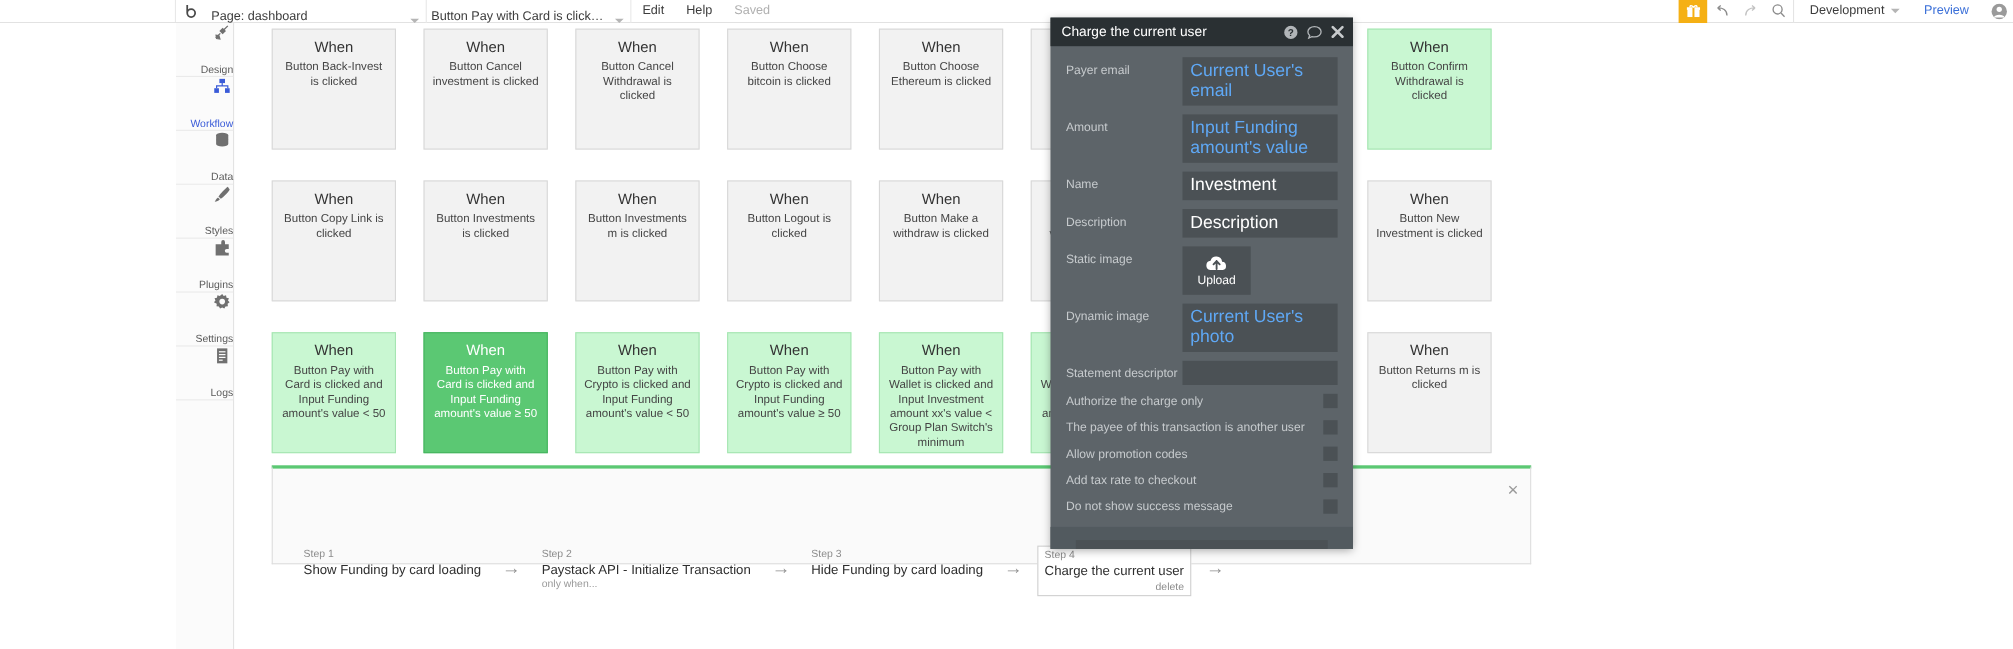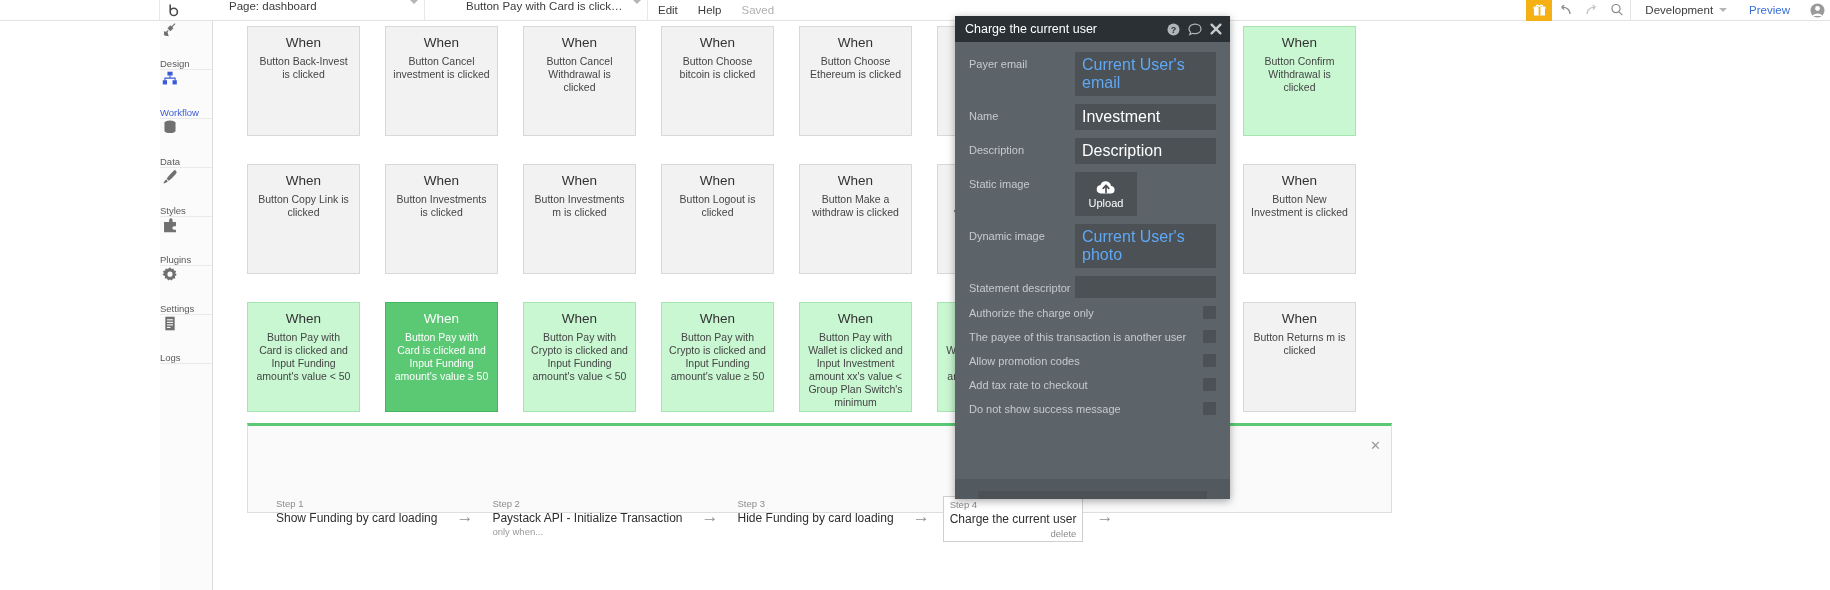--- a/index.html
+++ b/index.html
@@ -16,22 +16,22 @@
     position: absolute; left: 0; top: 0; width: 1830px; height: 21px;
     background: #ffffff; border-bottom: 1px solid #e2e2e2;
     display: flex; align-items: center; font-size: 11.5px; color: #3c3c3c;
   }
   .tb-left-pad { width: 160px; height: 100%; background: #fff; border-right: 1px solid #e8e8e8; }
   .logo-b {
     width: 28px; display: flex; align-items: center; justify-content: center;
     font-family: "DejaVu Serif", serif; font-size: 15px; color: #4a4a4a; font-weight: 700;
   }
   .tb-select {
-    display: flex; align-items: flex-start; justify-content: space-between;
-    height: 21px; padding: 0 6px 0 4px; border-right: 1px solid #e8e8e8; color: #3c3c3c; margin-left: 37px;
+    display: flex; align-items: flex-end; justify-content: space-between;
+    height: 21px; padding: 0 6px 0 4px; border-right: 1px solid #e8e8e8; color: #3c3c3c;
   }
   .tb-select.page { width: 200px; }
   .tb-select.event { width: 186px; }
   .tb-sel-text { white-space: nowrap; overflow: hidden; text-overflow: ellipsis; }
   .caret { width: 0; height: 0; border-left: 4px solid transparent; border-right: 4px solid transparent;
            border-top: 4px solid #b5b5b5; margin-left: 6px; flex: none; }
   .tb-link { padding: 0 10px; color: #3c3c3c; cursor: pointer; }
   .tb-muted { padding: 0 10px; color: #b0b0b0; }
   .tb-spacer { flex: 1; }
   .tb-icon { width: 26px; height: 21px; display: flex; align-items: center; justify-content: center; }
@@ -39,21 +39,21 @@
   .tb-divider { width: 1px; height: 21px; background: #e4e4e4; }
   .tb-env { display: flex; align-items: center; padding: 0 8px 0 14px; }
   .tb-preview { padding: 0 14px; color: #3a6fd8; cursor: pointer; }
 
   
   .toolbar {
     position: absolute; left: 160px; top: 21px; width: 53px; height: 569px;
     background: #fbfbfb; border-right: 1px solid #dcdcdc;
   }
   .tool {
-    height: 49px; display: flex; flex-direction: column; align-items: flex-start;
+    height: 49px; display: flex; flex-direction: column; align-items: flex-end;
     justify-content: center; gap: 20px; border-bottom: 1px solid #eaeaea; cursor: pointer;
   }
   .tool-label { font-size: 9.5px; color: #5a5a5a; }
   .tool.active .tool-label { color: #3a5bd8; }
   .tool svg { display: block; }
   .left-white { position: absolute; left: 0; top: 21px; width: 160px; height: 569px; background: #fff; }
 
   .canvas-arrow {
     position: absolute; left: 214px; top: 316px; width: 0; height: 0;
     border-top: 5px solid transparent; border-bottom: 5px solid transparent;
@@ -397,20 +397,26 @@
       </span>
     </div>
     <div class="modal-body">
         <div class="frow">
           <div class="flabel">Payer email</div>
           <div class="fctl">
             <div class="finput dyn"><span>Current User's email</span></div>
           </div>
         </div>
         <div class="frow">
+          <div class="flabel">Amount</div>
+          <div class="fctl">
+            <div class="finput dyn"><span>Input Funding amount's value</span></div>
+          </div>
+        </div>
+        <div class="frow">
           <div class="flabel">Name</div>
           <div class="fctl">
             <div class="finput"><span>Investment</span></div>
           </div>
         </div>
         <div class="frow">
           <div class="flabel">Description</div>
           <div class="fctl">
             <div class="finput"><span>Description</span></div>
           </div>

